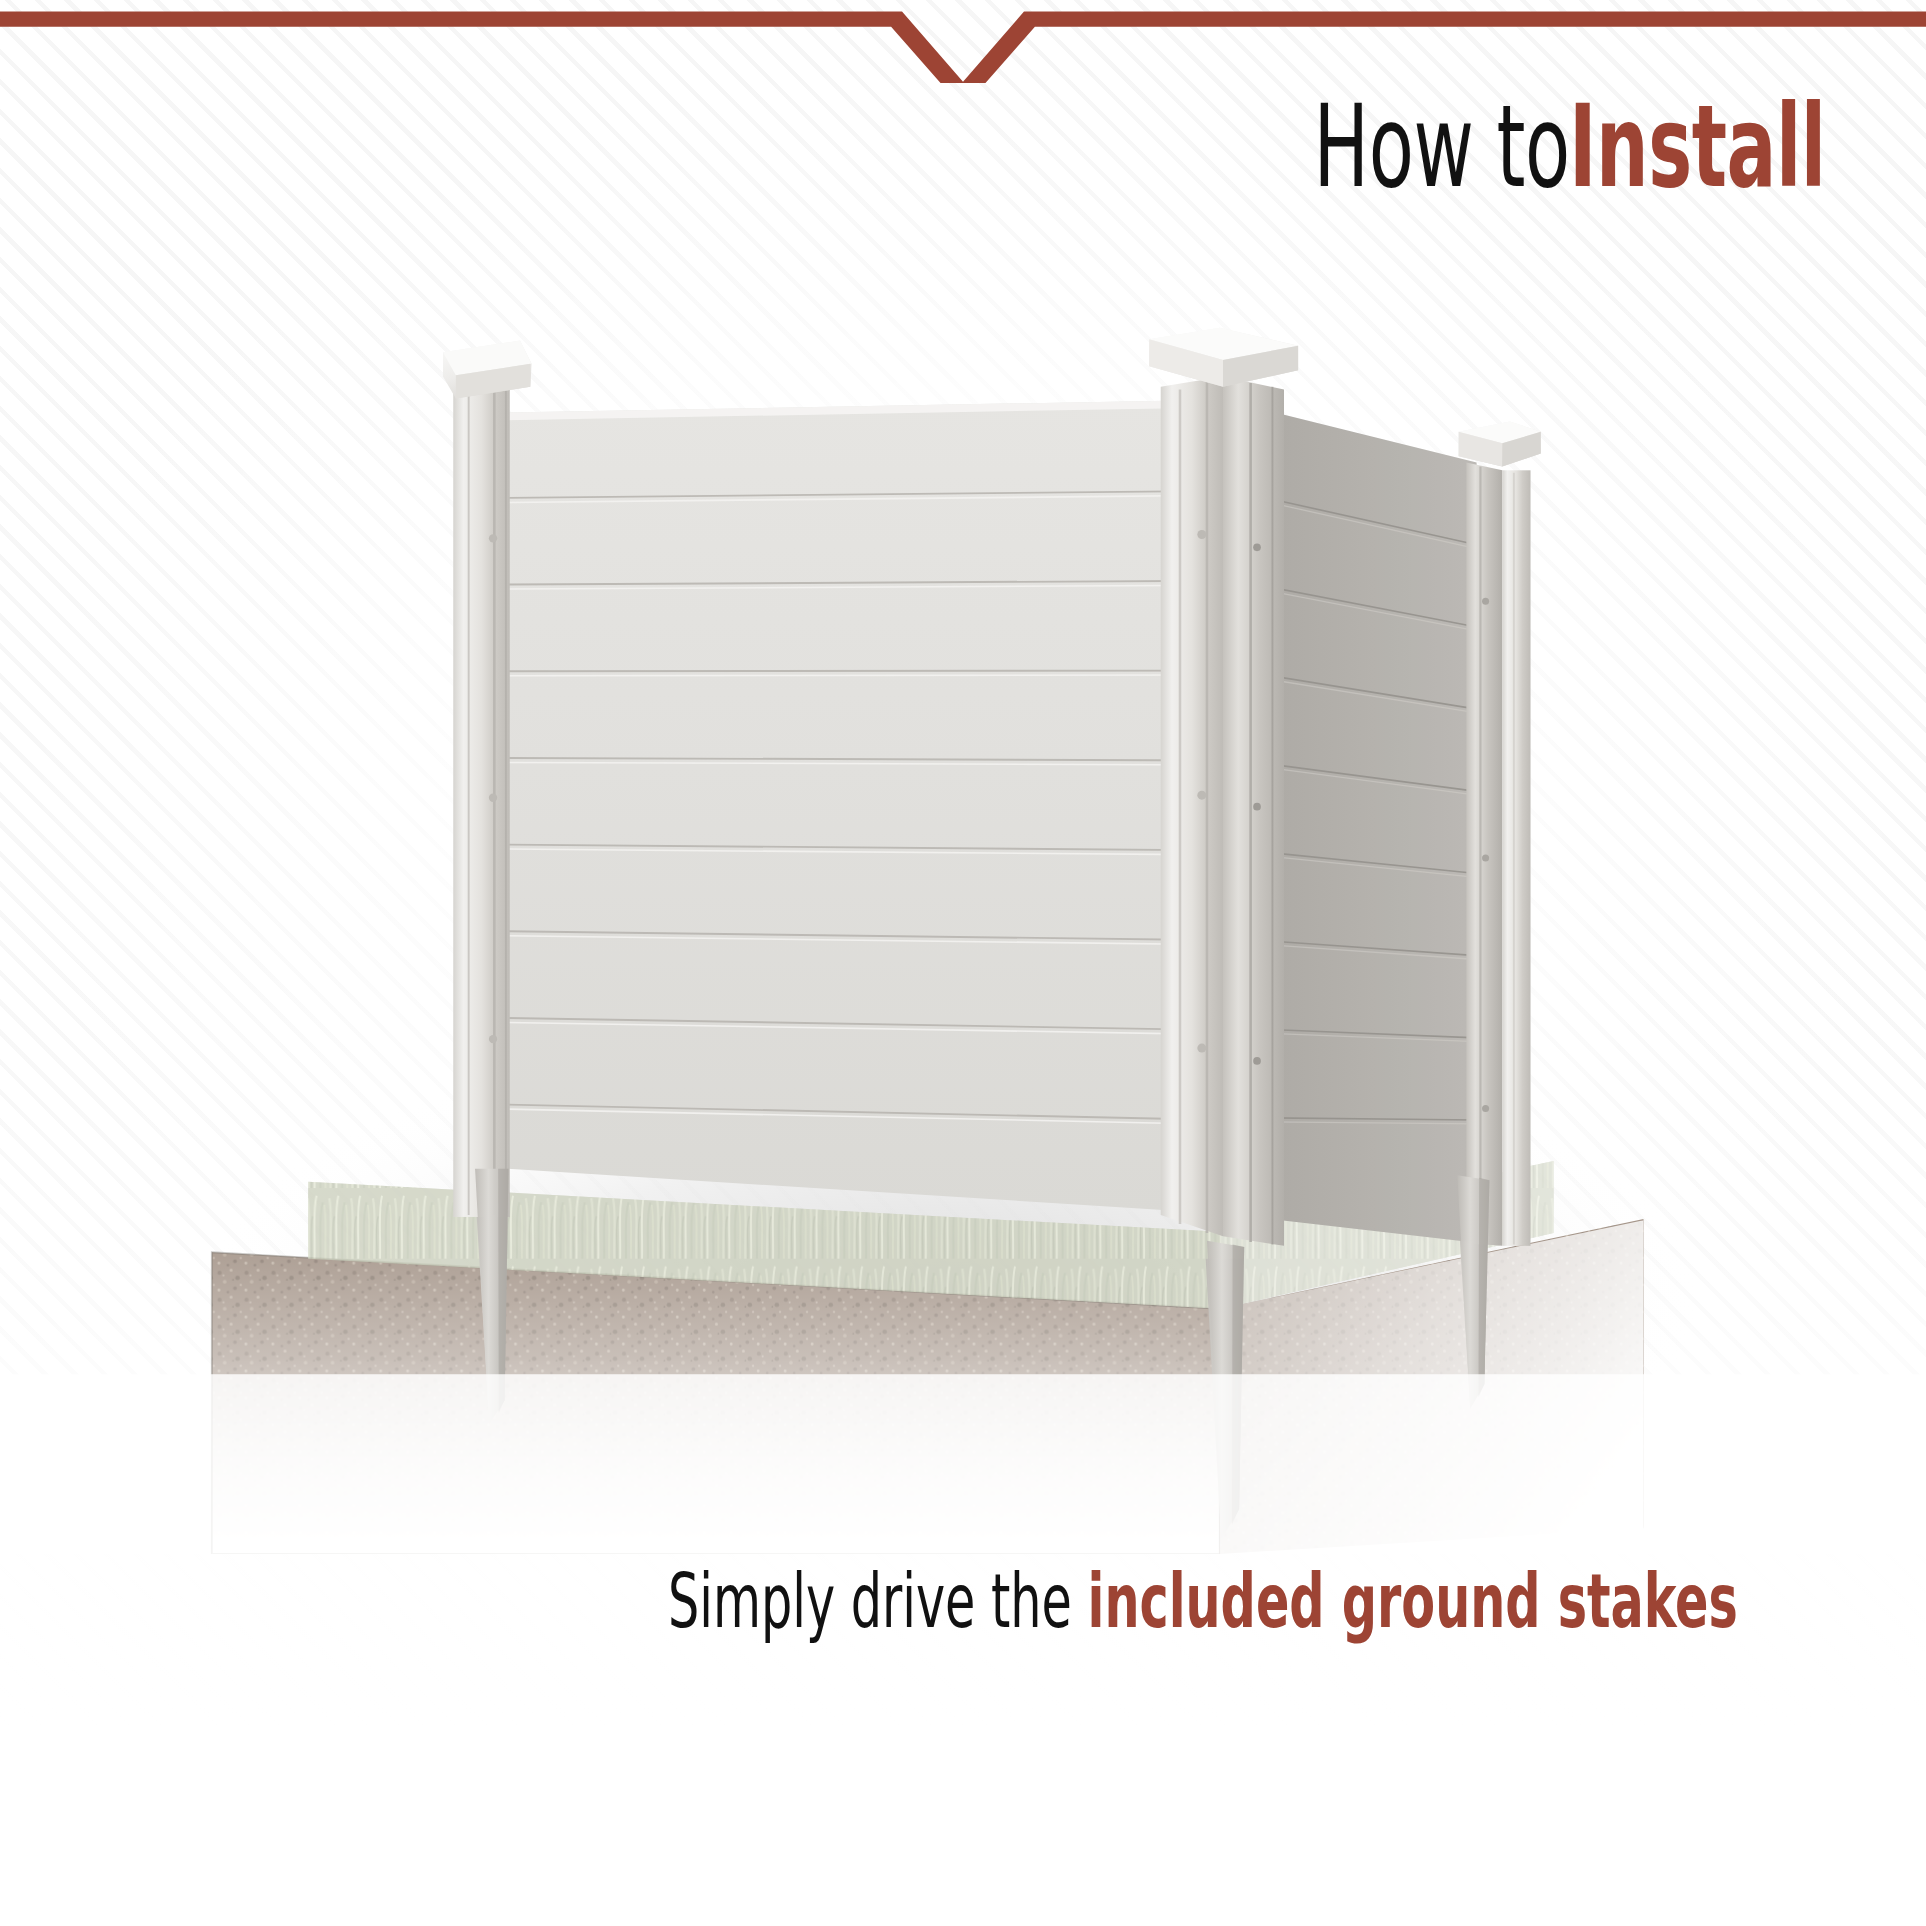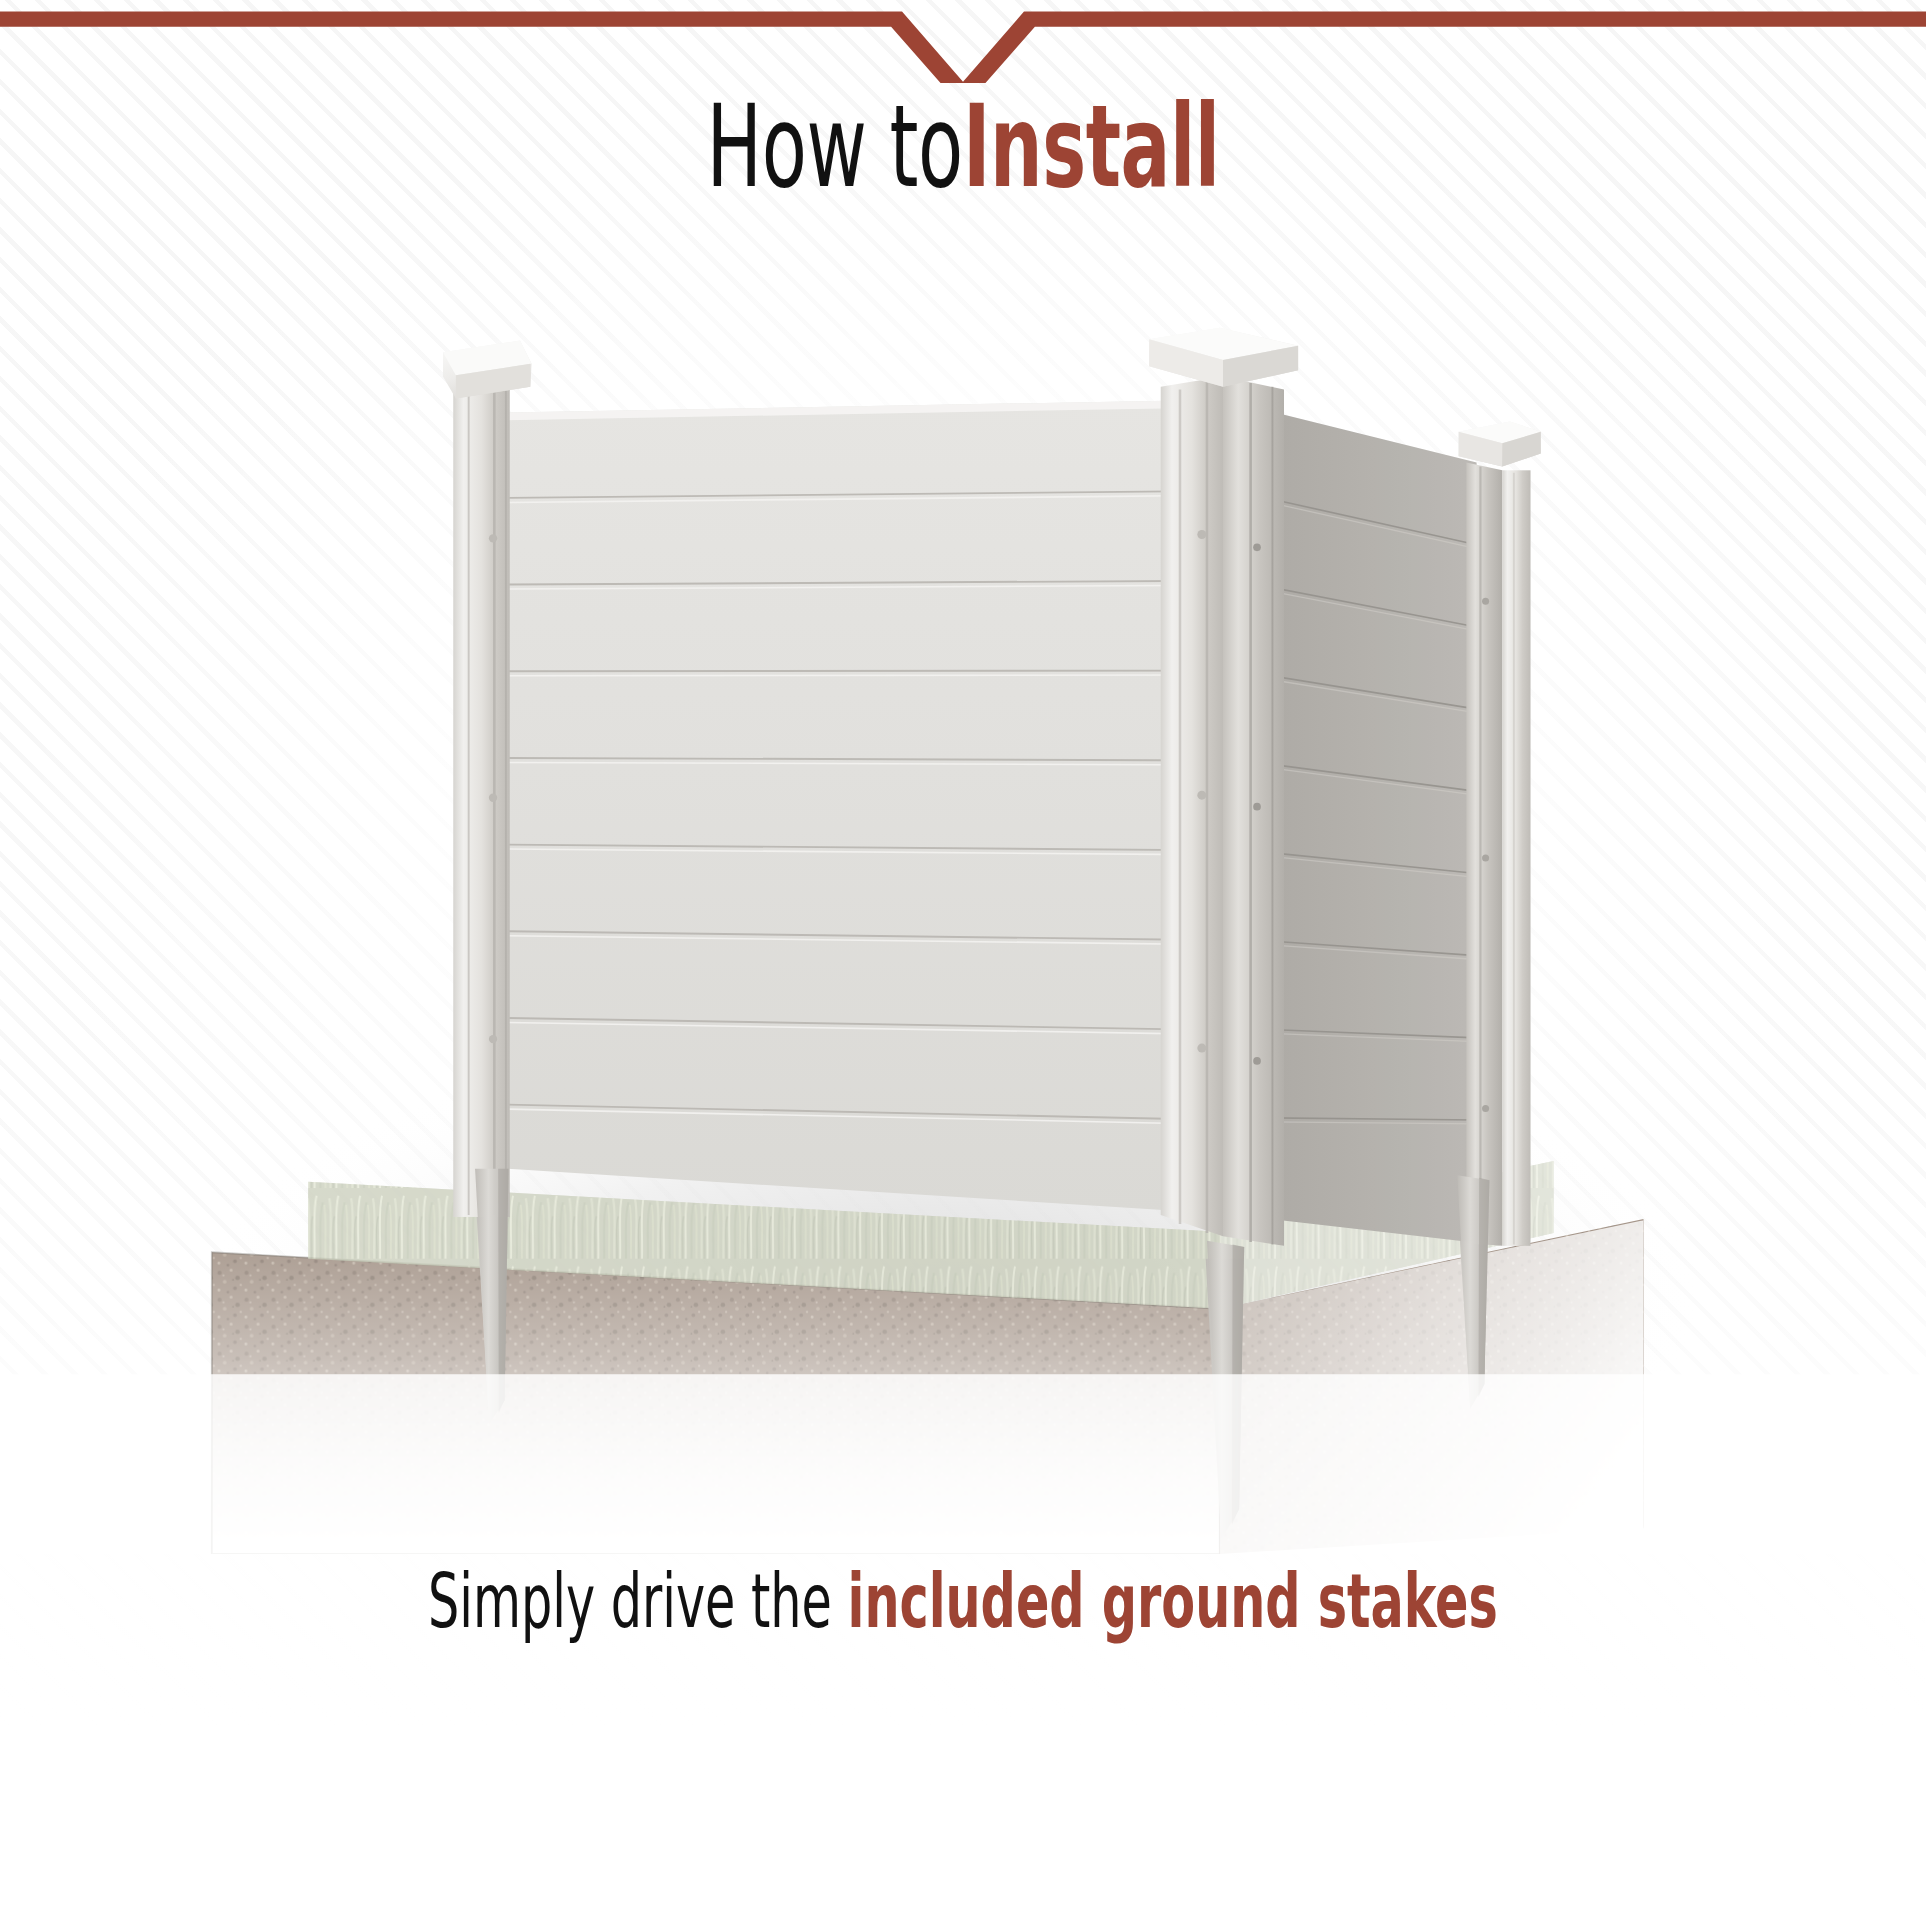--- a/index.html
+++ b/index.html
@@ -26,38 +26,38 @@
       linear-gradient(180deg, rgba(255,255,255,0) 0%, rgba(255,255,255,0.2) 55%, rgba(255,255,255,0.95) 80%, #ffffff 90%);
     z-index:1;pointer-events:none;
   }
 
   
   #top-rule{position:absolute;left:0;top:0;width:1926px;height:83px;z-index:6;}
 
   
   #headline{
     position:absolute;left:0;top:87px;width:1926px;
-    text-align:center;z-index:7;
+    text-align:right;z-index:7;
     font-size:114px;line-height:1.05;
     letter-spacing:-0.6px;
     white-space:nowrap;
   }
   #headline .t1{color:#111111;font-weight:400;
     font-family:"Liberation Sans Narrow","DejaVu Sans Condensed","Liberation Sans",sans-serif;
     transform:scaleX(0.72);display:inline-block;transform-origin:right center;}
   #headline .t2{color:#9D4434;font-weight:700;
     font-family:"Liberation Sans Narrow","DejaVu Sans Condensed","Liberation Sans",sans-serif;
     transform:scaleX(0.72);display:inline-block;transform-origin:left center;}
 
   
   #art-stage{position:absolute;left:0;top:270px;width:1926px;height:1284px;z-index:4;}
 
   
   #caption{
-    position:absolute;left:0;top:1560px;width:1926px;text-align:center;z-index:8;
+    position:absolute;left:0;top:1560px;width:1926px;text-align:right;z-index:8;
   }
   .cap-line{
     font-size:74px;line-height:1.13;white-space:nowrap;
     font-family:"Liberation Sans Narrow","DejaVu Sans Condensed","Liberation Sans",sans-serif;
   }
   .cap-line span{display:inline-block;transform:scaleX(0.74);transform-origin:center center;}
   .reg{color:#111111;font-weight:400;}
   .bold-dark{color:#111111;font-weight:700;}
   .bold-red{color:#9D4434;font-weight:700;}
 </style>

